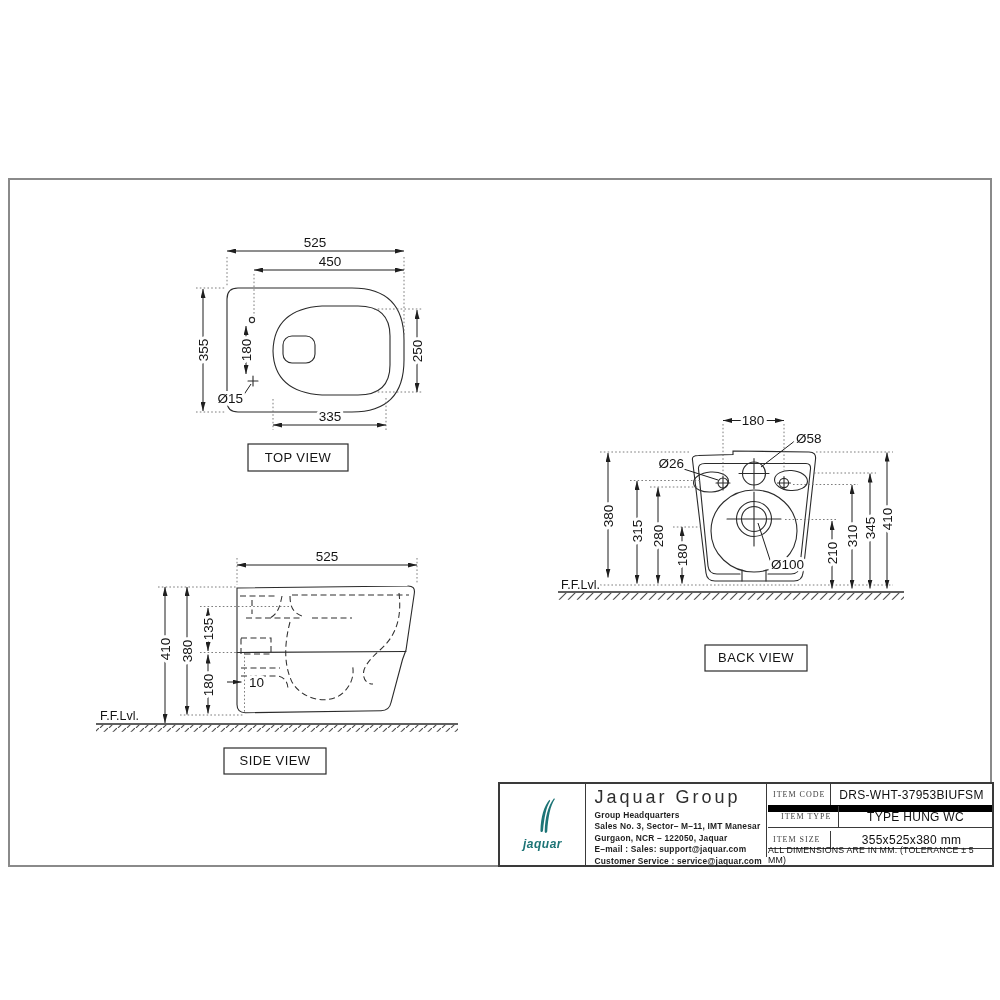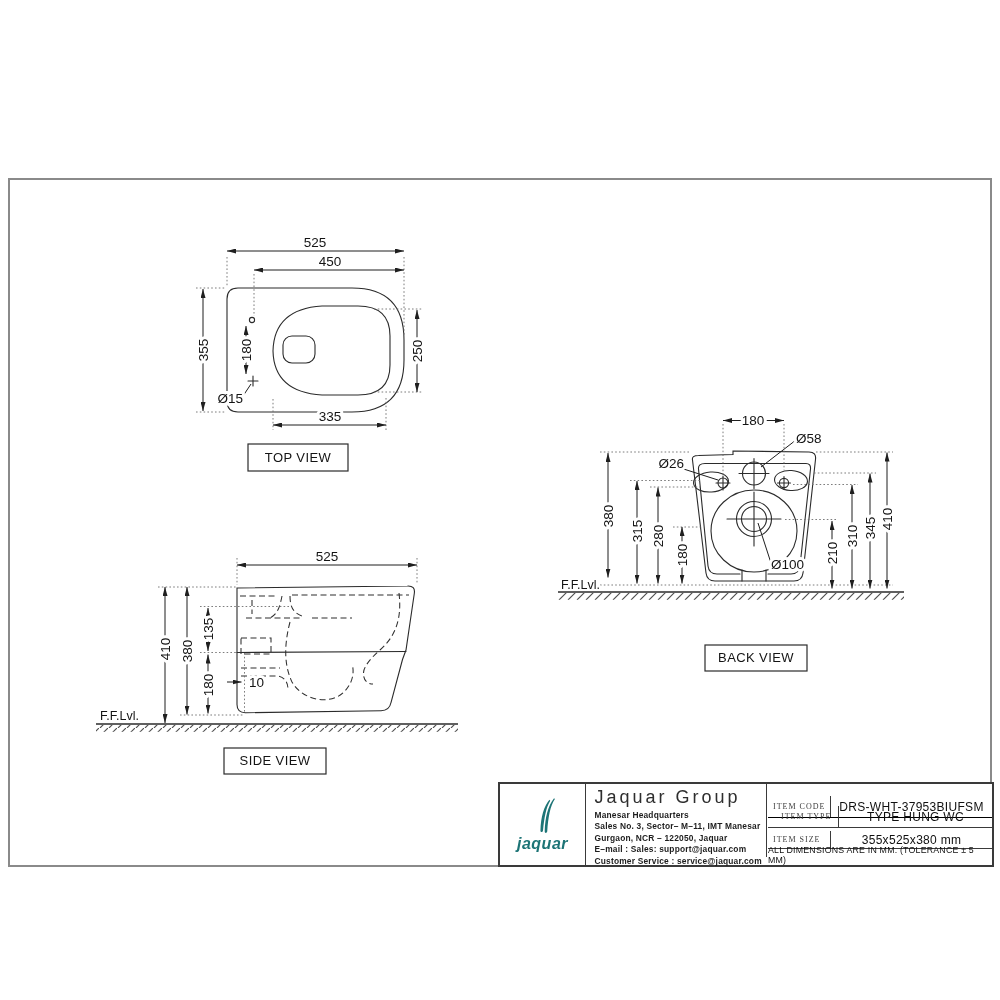--- a/index.html
+++ b/index.html
@@ -21,29 +21,29 @@
   .dtx{font-size:13.5px;fill:#141414;text-anchor:middle;paint-order:stroke;stroke:#ffffff;
        stroke-width:6px;stroke-linejoin:round;}
   .ftx{font-size:12.5px;fill:#141414;paint-order:stroke;stroke:#fff;stroke-width:5px;stroke-linejoin:round;}
   .vbox{fill:#ffffff;stroke:#2b2b2b;stroke-width:1.2;}
   .vtx{font-size:13px;fill:#141414;text-anchor:middle;letter-spacing:0.4px;}
   
   .tb{position:absolute;left:498px;top:782px;width:496px;height:85px;border:2px solid #3a3a3a;
       box-sizing:border-box;background:#fff;}
   .tb .logo{position:absolute;left:0;top:0;bottom:0;width:85px;border-right:1.5px solid #3a3a3a;
       display:flex;flex-direction:column;align-items:center;justify-content:center;}
-  .wordmark{font-size:16px;font-weight:bold;font-style:italic;color:#1d7476;letter-spacing:0.5px;
+  .wordmark{font-size:12px;font-weight:bold;font-style:italic;color:#1d7476;letter-spacing:0.5px;
       line-height:20px;margin-top:-2px;}
   .tb .company{position:absolute;left:86.5px;top:0;bottom:8px;width:180px;border-right:1.5px solid #3a3a3a;
       padding:3px 0 0 8px;box-sizing:border-box;}
   .company-name{font-size:18px;letter-spacing:3px;color:#2e2e2e;margin-bottom:2px;}
   .addr{font-size:8.4px;font-weight:bold;color:#1d1d1d;line-height:11.4px;letter-spacing:0.2px;}
   .tb .grid{position:absolute;left:268px;top:0;right:0;bottom:0;}
   .tb .row{position:absolute;left:0;right:0;display:flex;}
-  .r1{top:0;height:21px;border-bottom:1px solid #000000;margin-top:12px;}
+  .r1{top:0;height:21px;border-bottom:7px solid #000000;}
   .r2{top:22px;height:21px;border-bottom:1px solid #3a3a3a;padding-left:8px;}
   .r3{top:47px;height:17px;border-bottom:1px solid #3a3a3a;}
   .r4{top:61px;bottom:0;align-items:center;}
   .lbl{width:57px;border-right:1px solid #3a3a3a;display:flex;align-items:center;padding-left:5px;
       font-family:"Liberation Serif",serif;font-size:8px;letter-spacing:1px;color:#3d3d3d;}
   .val{flex:1;display:flex;align-items:center;justify-content:center;font-size:12px;color:#101010;
       letter-spacing:0.3px;}
   .note{font-size:8.8px;color:#101010;letter-spacing:0.2px;}
 </style>
 </head>
@@ -217,21 +217,21 @@
 <div class="tb">
   <div class="logo">
     <svg width="34" height="40" viewBox="0 0 40 46">
       <path d="M27.5 4 C21 12 17.5 24 17 40 C17 42.5 19.5 42.5 20 40 C21.5 25 23.5 13 28.5 5 Z" fill="#1d7476"></path>
       <path d="M33 2 C26 11 22.5 24 22 41 C22 43.5 24.5 43.5 25 41 C26 25 28.5 11 34 3 Z" fill="#1d7476"></path>
     </svg>
     <div class="wordmark">jaquar</div>
   </div>
   <div class="company">
     <div class="company-name">Jaquar Group</div>
-    <div class="addr">Manesar Headquarters</div>
+    <div class="addr">Group Headquarters</div>
     <div class="addr">Sales No. 3, Sector– M–11, IMT Manesar</div>
     <div class="addr">Gurgaon, NCR – 122050, Jaquar</div>
     <div class="addr">E–mail : Sales: support@jaquar.com</div>
     <div class="addr">Customer Service : service@jaquar.com</div>
   </div>
   <div class="grid">
     <div class="row r1">
       <div class="lbl">ITEM CODE</div>
       <div class="val">DRS-WHT-37953BIUFSM</div>
     </div>

